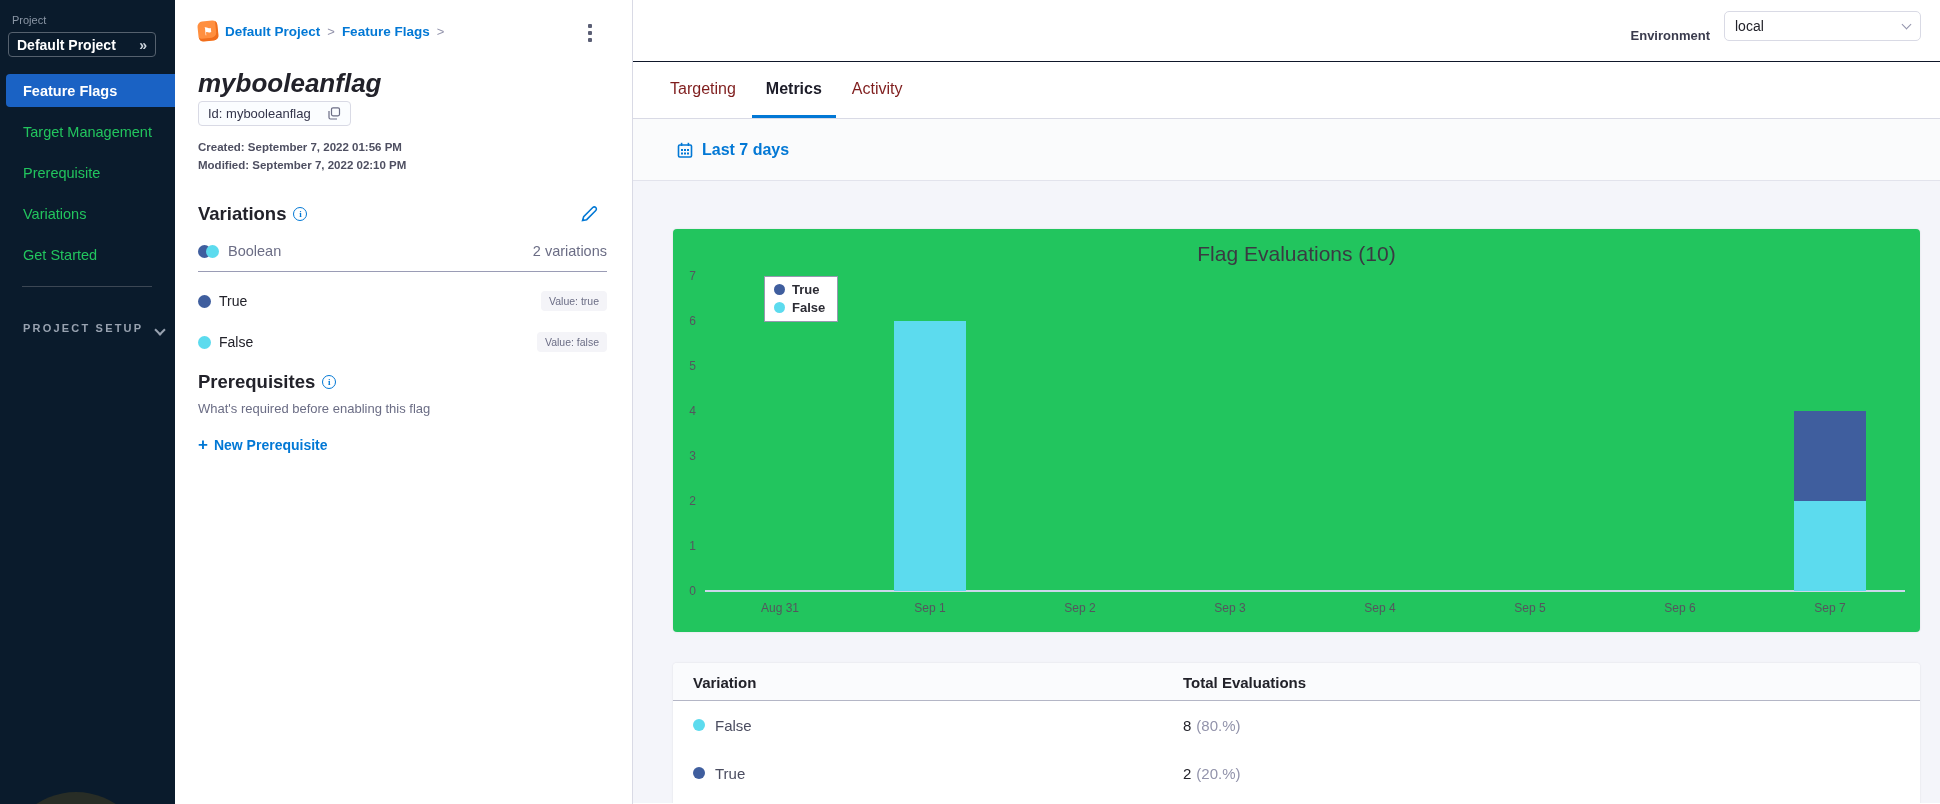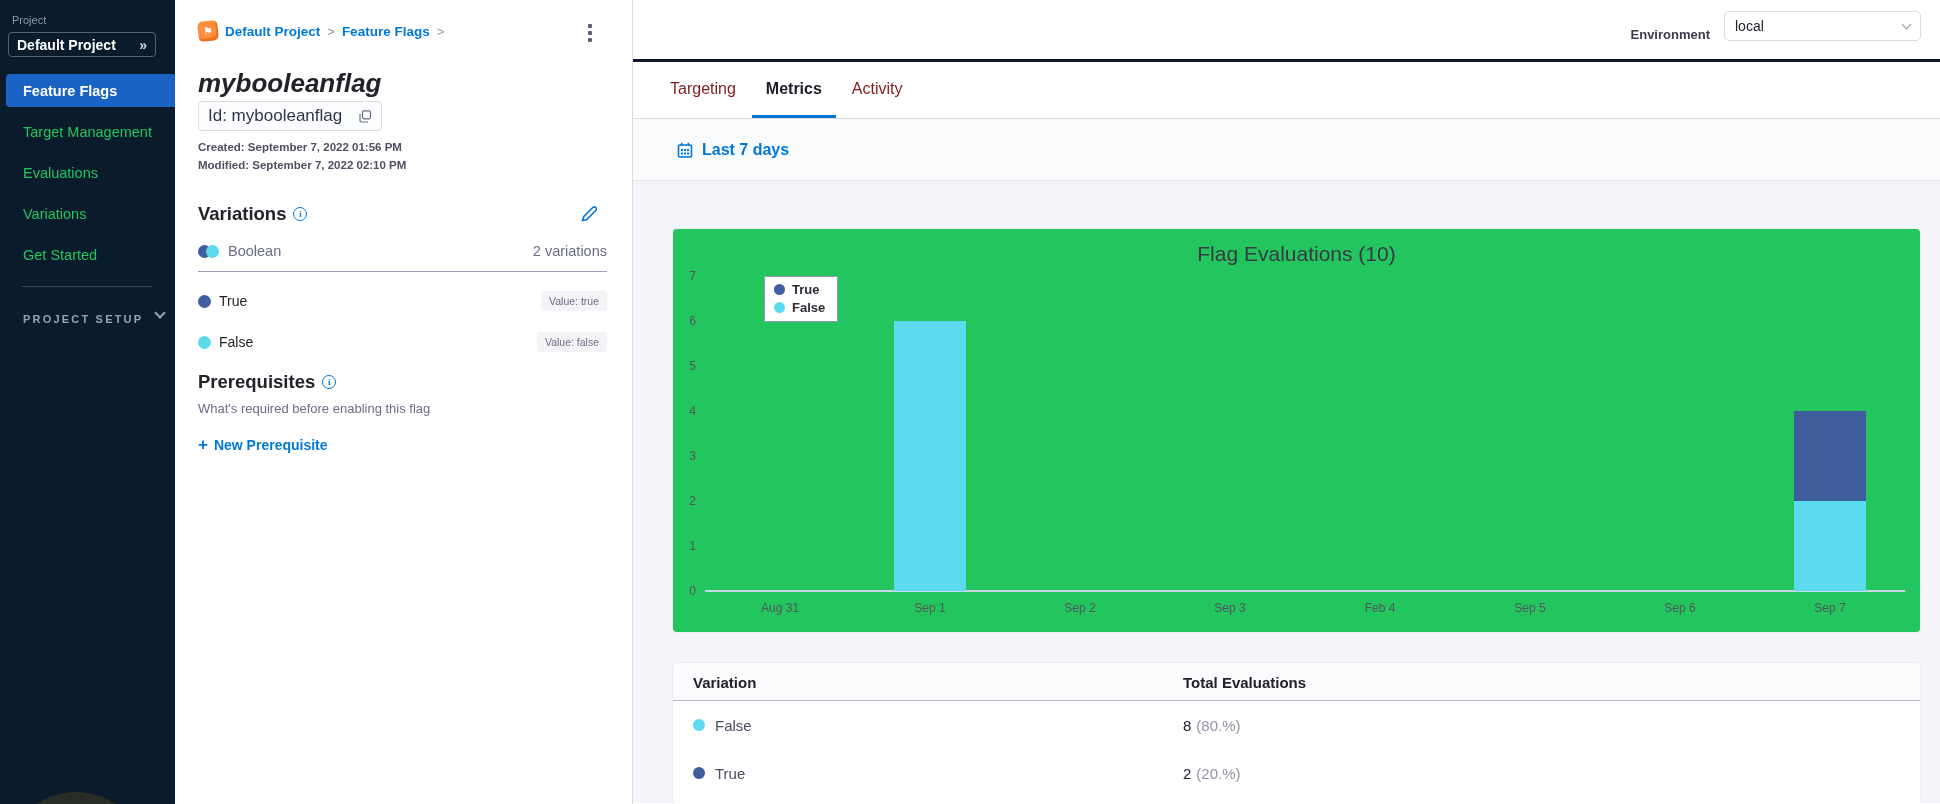--- a/index.html
+++ b/index.html
@@ -17,21 +17,21 @@
     justify-content:space-between; padding:0 8px; cursor:pointer; }
   .proj-select .pname { color:#fff; font-size:14px; font-weight:700; white-space:nowrap; }
   .proj-select .chev2 { color:#cdd5dd; font-size:14px; font-weight:700; }
   .nav { position:absolute; left:0; top:74px; right:0; }
   .nav-item { height:33px; margin:0 0 8px 0; display:flex; align-items:center;
     padding-left:23px; color:#22c55e; font-size:14.5px; cursor:pointer; }
   .nav-item.active { background:#1a62c4; margin-left:6px; padding-left:17px;
     border-radius:4px 0 0 4px; color:#fff; font-weight:700; }
   .side-divider { position:absolute; left:22px; top:286px; width:130px; height:1px;
     background:#3c4754; }
-  .proj-setup { position:absolute; left:23px; top:313px; display:flex; align-items:flex-start;
+  .proj-setup { position:absolute; left:23px; top:322px; display:flex; align-items:flex-end;
     gap:13px; cursor:pointer; }
   .proj-setup span { color:#98a2b0; font-size:11px; font-weight:700; letter-spacing:2.2px; }
   .chev-down { width:8px; height:8px; border-right:2px solid #98a2b0;
     border-bottom:2px solid #98a2b0; transform:rotate(45deg); margin-top:-4px; }
   .help-bubble { position:absolute; left:4px; top:792px; width:144px; height:144px;
     border-radius:50%; background:#282d26; }
 
   
   .detail { position:absolute; left:175px; top:0; width:458px; height:804px;
     background:#fff; border-right:1px solid #d9dae5; }
@@ -41,21 +41,21 @@
     color:#fff; font-size:11px; box-shadow:inset -2px -3px 0 #f06e1d; }
   .crumb-link { color:#0278d5; font-size:13.5px; font-weight:700; cursor:pointer; }
   .crumb-sep { color:#9293ab; font-size:13px; }
   .kebab { position:absolute; left:404px; top:18px; width:22px; height:30px; display:flex;
     flex-direction:column; align-items:center; justify-content:center; gap:3px; cursor:pointer; }
   .kebab i { width:4px; height:4px; border-radius:1px; background:#5b5f75; }
   .flag-title { position:absolute; left:23px; top:68px; font-size:26px; font-weight:700;
     color:#22222a;font-style:italic; }
   .id-chip { position:absolute; left:23px; top:101px; display:inline-flex; align-items:center;
     gap:17px; border:1px solid #d9dae5; background:#fbfdff; border-radius:4px;
-    padding:4px 9px; font-size:17px; color:#33344a; }
+    padding:4px 9px; font-size:13px; color:#33344a; }
   .meta { position:absolute; left:23px; font-size:11.5px; font-weight:700; color:#4e4f61; }
   .sec-head { position:absolute; left:23px; display:flex; align-items:center; gap:7px; }
   .sec-head b { font-size:18.5px; font-weight:700; color:#22222a; }
   .info-icon { width:14px; height:14px; border:1.4px solid #0278d5; border-radius:50%;
     color:#0278d5; font-size:9px; font-weight:700; display:flex; align-items:center;
     justify-content:center; font-family:"Liberation Serif", serif; }
   .pencil { position:absolute; left:404px; top:204px; width:20px; height:20px; cursor:pointer; }
   .row-flex { position:absolute; left:23px; right:25px; display:flex;
     align-items:center; justify-content:space-between; }
   .bool-left { display:flex; align-items:center; gap:9px; }
@@ -71,21 +71,21 @@
   .value-chip { background:#f4f4f8; border-radius:4px; padding:4px 8px; font-size:10.5px;
     color:#6b6d85; }
   .prereq-desc { position:absolute; left:23px; top:401px; font-size:13px; color:#6b6d85; }
   .new-prereq { position:absolute; left:23px; top:437px; display:flex; align-items:center;
     gap:6px; cursor:pointer; color:#0278d5; }
   .new-prereq .plus { font-size:17px; font-weight:700; line-height:14px; }
   .new-prereq .lbl { font-size:14px; font-weight:700; }
 
   
   .main { position:absolute; left:633px; top:0; right:0; bottom:0; }
-  .topbar { height:62px; background:#fff; border-bottom:3px solid #0f172a; display:flex;
+  .topbar { height:62px; background:#fff; border-bottom:1px solid #0f172a; display:flex;
     align-items:center; justify-content:flex-end; padding-right:19px; gap:14px; }
   .env-label { font-size:13px; font-weight:700; color:#3a3b4d; margin-top:10px; }
   .env-select { width:197px; height:30px; border:1px solid #d9dae5; border-radius:5px;
     background:#fff; display:flex; align-items:center; justify-content:space-between;
     padding:0 10px; cursor:pointer; align-self:flex-start; margin-top:11px; }
   .env-select .val { font-size:14px; color:#22222a; }
   .env-select .chev { width:7px; height:7px; border-right:1.6px solid #9293ab;
     border-bottom:1.6px solid #9293ab; transform:rotate(45deg); margin-top:-3px; }
   .tabs { height:57px; background:#fff; border-bottom:1px solid #d9dae5; display:flex;
     align-items:stretch; padding-left:23px; }
@@ -136,21 +136,21 @@
 
   <div class="sidebar">
     <div class="proj-label">Project</div>
     <div class="proj-select">
       <span class="pname">Default Project</span>
       <span class="chev2">»</span>
     </div>
     <div class="nav" id="side-nav">
         <div class="nav-item active">Feature Flags</div>
         <div class="nav-item">Target Management</div>
-        <div class="nav-item">Evaluations</div>
+        <div class="nav-item">Prerequisite</div>
         <div class="nav-item">Variations</div>
         <div class="nav-item">Get Started</div>
       </div>
     <div class="side-divider"></div>
     <div class="proj-setup">
       <span>PROJECT SETUP</span>
       <i class="chev-down"></i>
     </div>
     <div class="help-bubble"></div>
   </div>
@@ -276,21 +276,21 @@
           <span class="ylab" style="top: 219px;">3</span>
           <span class="ylab" style="top: 174px;">4</span>
           <span class="ylab" style="top: 129px;">5</span>
           <span class="ylab" style="top: 84px;">6</span>
           <span class="ylab" style="top: 39px;">7</span>
           <span class="xlab" style="left: 62px; top: 372px;">Aug 31</span>
           <span class="xlab" style="left: 212px; top: 372px;">Sep 1</span>
           <div class="bar" style="left: 221px; width: 72px; top: 92px; height: 270px; background: rgb(92, 219, 238);"></div>
           <span class="xlab" style="left: 362px; top: 372px; text-align: center;">Sep 2</span>
           <span class="xlab" style="left: 512px; top: 372px;">Sep 3</span>
-          <span class="xlab" style="left: 662px; top: 372px;">Feb 4</span>
+          <span class="xlab" style="left: 662px; top: 372px;">Sep 4</span>
           <span class="xlab" style="left: 812px; top: 372px;">Sep 5</span>
           <span class="xlab" style="left: 962px; top: 372px;">Sep 6</span>
           <span class="xlab" style="left: 1112px; top: 372px;">Sep 7</span>
           <div class="bar" style="left: 1121px; width: 72px; top: 272px; height: 90px; background: rgb(92, 219, 238);"></div>
           <div class="bar" style="left: 1121px; width: 72px; top: 182px; height: 90px; background: rgb(63, 94, 158);"></div>
         </div>
 
       <div class="table-card">
         <div class="thead">
           <div class="th" style="left:20px">Variation</div>

